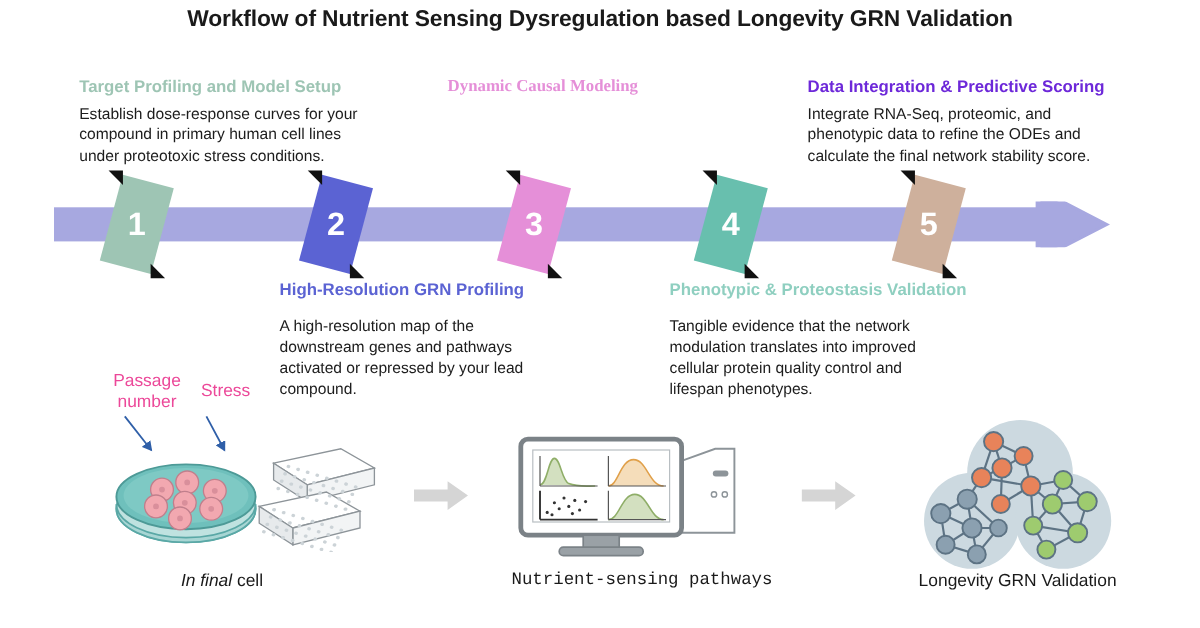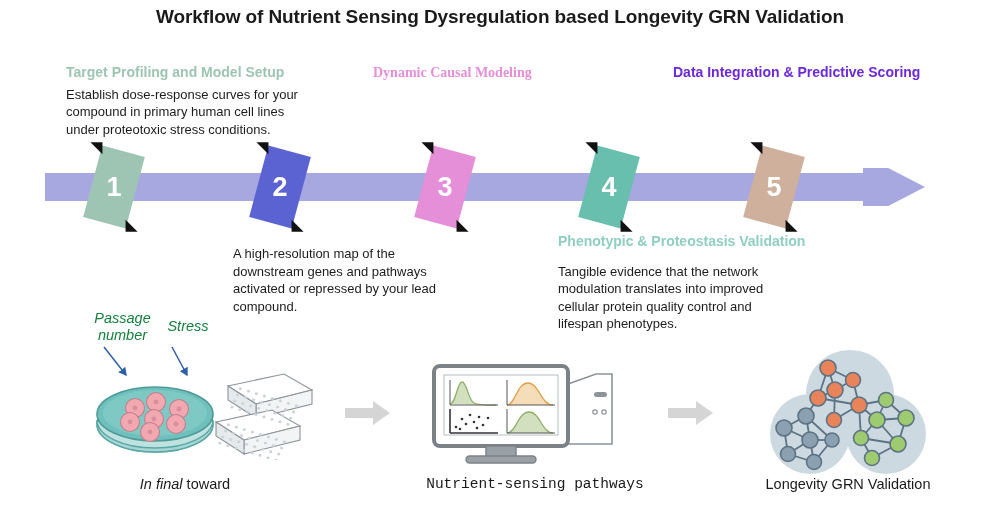--- a/index.html
+++ b/index.html
@@ -63,23 +63,22 @@
   }
 
   
   .illus-cap{
     position:absolute;text-align:center;font-size:14.5px;color:#1a1a1a;
   }
   .illus-cap i{font-style:italic;}
 
   
   .dish-lab{
-    position:absolute;font-size:14.5px;color:#15803d;text-align:center;
+    position:absolute;font-size:14.5px;color:#ec4899;text-align:center;
     line-height:1.15;
-    font-style:italic;
   }
 </style>
 </head>
 <body>
 
 <div id="stage">
 
   <div id="title">Workflow of Nutrient Sensing Dysregulation based Longevity GRN Validation</div>
 
   <div class="abs" style="left:66px;top:64px;width:280px;">
@@ -88,20 +87,23 @@
 compound in primary human cell lines
 under proteotoxic stress conditions.</div>
   </div>
 
   <div class="abs" style="left:373px;top:64px;width:290px;">
     <div class="step-head" style="color:#e58fd8;font-family:Liberation Serif, serif;">Dynamic Causal Modeling</div>
   </div>
 
   <div class="abs" style="left:673px;top:64px;width:295px;">
     <div class="step-head" style="color:#6d28d9;">Data Integration &amp; Predictive Scoring</div>
+    <div class="step-body">Integrate RNA-Seq, proteomic, and
+phenotypic data to refine the ODEs and
+calculate the final network stability score.</div>
   </div>
 
   <div id="band">
     <svg width="880" height="38" viewBox="0 0 880 38">
       <path d="M0,5 L822,5 L822,-11 L880,19 L822,49 L822,33 L0,33 Z" fill="#a7a8e0"></path>
       <rect x="0" y="5" width="822" height="28" fill="#a7a8e0"></rect>
       <path d="M818,-9 L876,19 L818,47 Z" fill="#a7a8e0"></path>
     </svg>
   </div>
 
@@ -134,20 +136,21 @@
   </div>
 
   <div class="badge" style="left:752px;top:150px;">
     <div class="body" style="background:#ceb09c;"></div>
     <div class="tri-tl"></div>
     <div class="tri-br"></div>
     <div class="num">5</div>
   </div>
 
   <div class="abs" style="left:233px;top:233px;width:290px;">
+    <div class="step-head" style="color:#5b63d3;">High-Resolution GRN Profiling</div>
     <div class="step-body" style="margin-top:12px;">A high-resolution map of the
 downstream genes and pathways
 activated or repressed by your lead
 compound.</div>
   </div>
 
   <div class="abs" style="left:558px;top:233px;width:290px;">
     <div class="step-head" style="color:#8fcfc0;">Phenotypic &amp; Proteostasis Validation</div>
     <div class="step-body" style="margin-top:12px;">Tangible evidence that the network
 modulation translates into improved
@@ -289,21 +292,21 @@
             <circle cx="36" cy="25" r="1.5"></circle>
             <circle cx="44" cy="25" r="1.5"></circle>
             <circle cx="52" cy="25" r="1.5"></circle>
             <circle cx="60" cy="25" r="1.5"></circle>
         </g>
       </g>
     </g>
   </svg>
 
   <div class="illus-cap" style="left:95px;top:476px;width:180px;">
-    <i>In final</i><span> toward</span>
+    <i>In final</i><span> cell</span>
   </div>
 
   <svg class="abs" style="left:345px;top:400px;" width="46" height="26" viewBox="0 0 46 26">
     <path d="M0,8 L28,8 L28,1 L45,13 L28,25 L28,18 L0,18 Z" fill="#d5d5d5"></path>
   </svg>
 
   <svg class="abs" style="left:428px;top:362px;" width="190" height="105" viewBox="0 0 190 105">
 
     <path d="M140,22 L168,12 L184,12 L184,82 L140,82 Z" fill="#ffffff" stroke="#8d9499" stroke-width="1.6"></path>
     <rect x="166" y="30" width="13" height="5" rx="2.5" fill="#8d9499"></rect>

